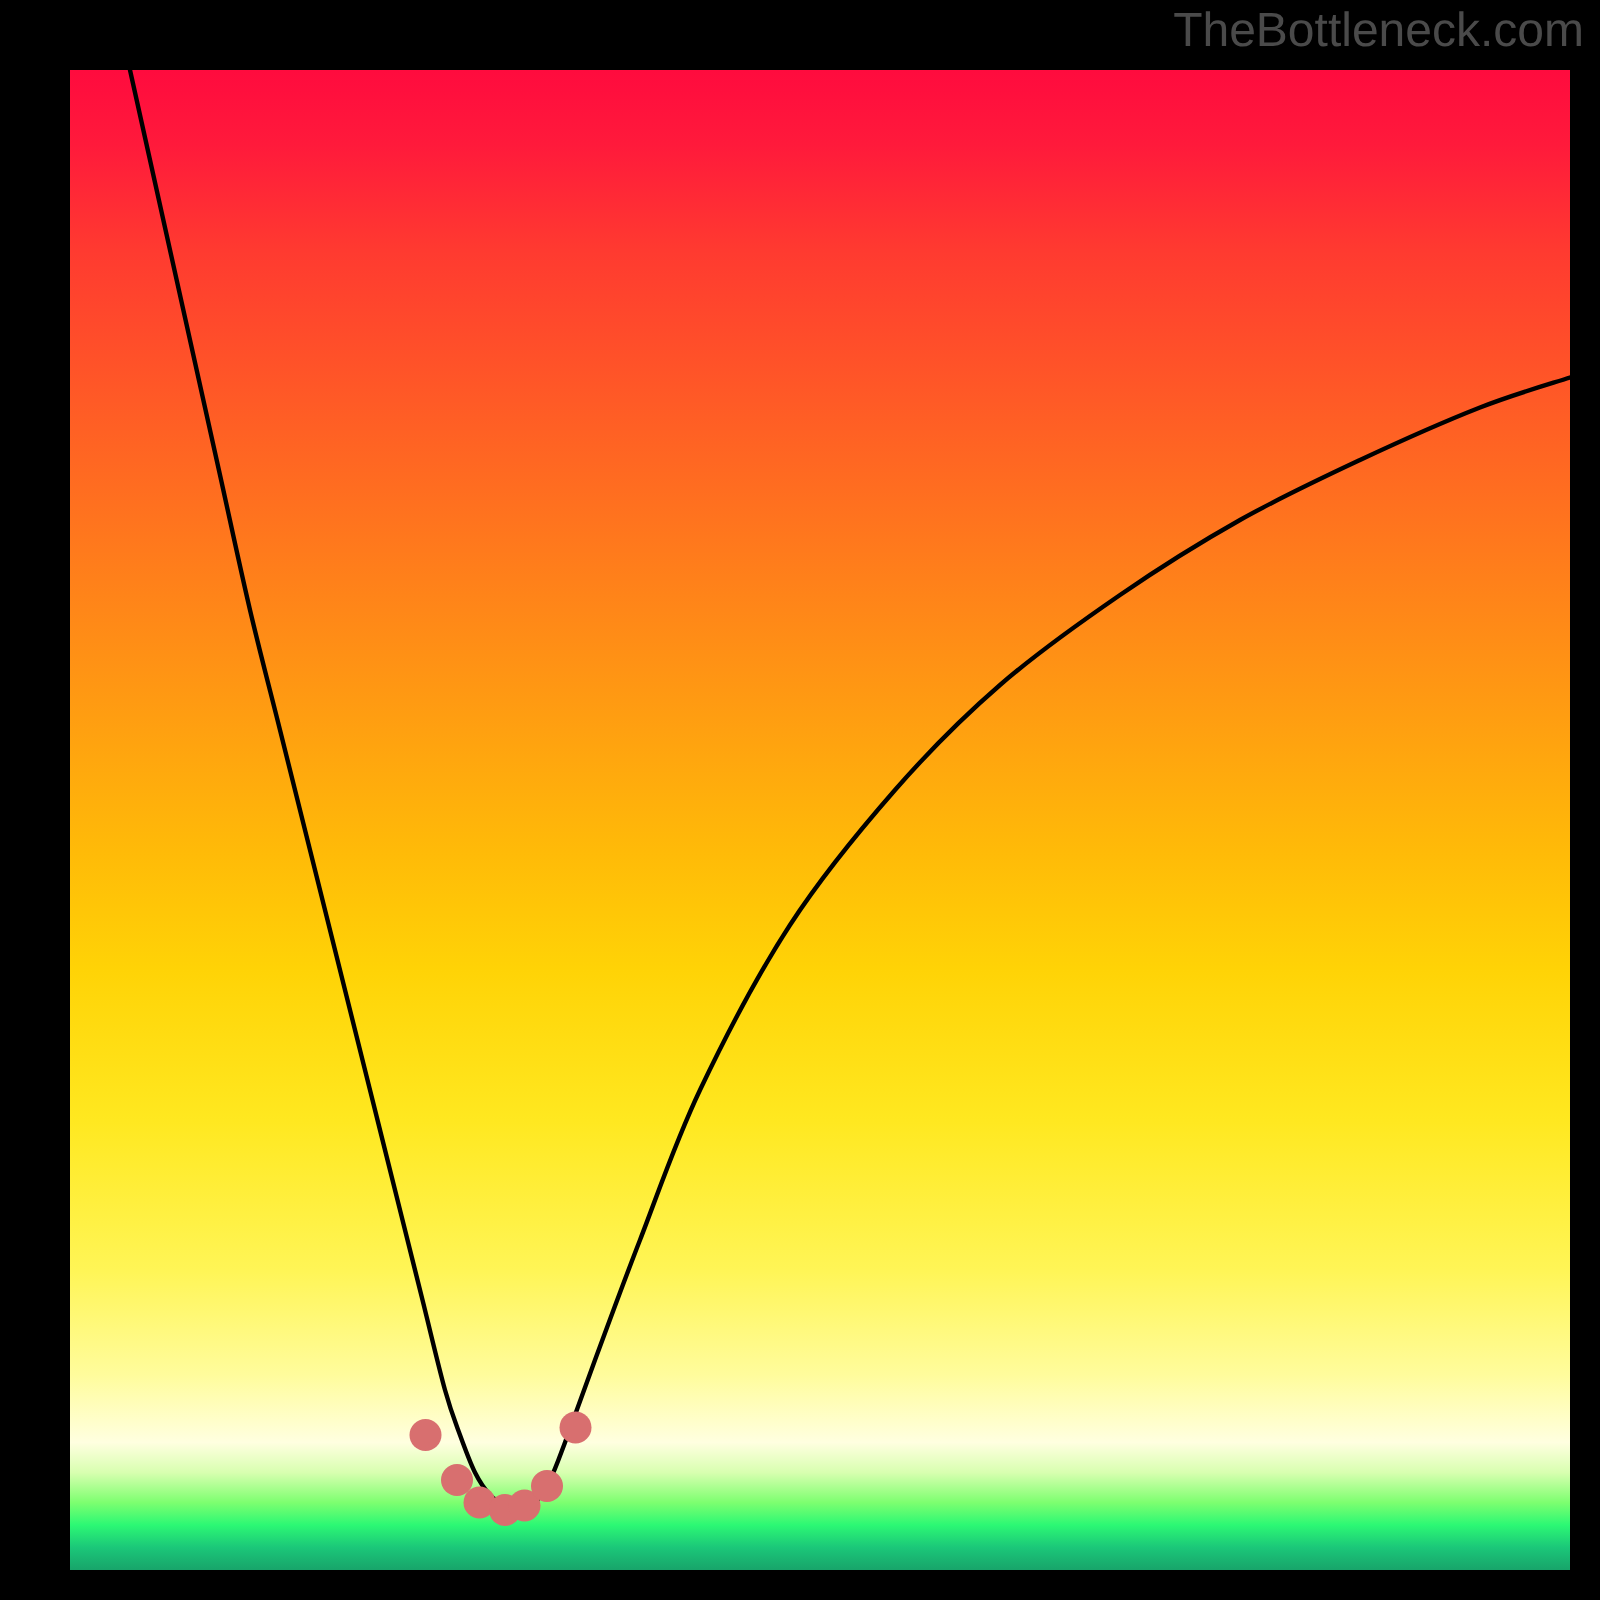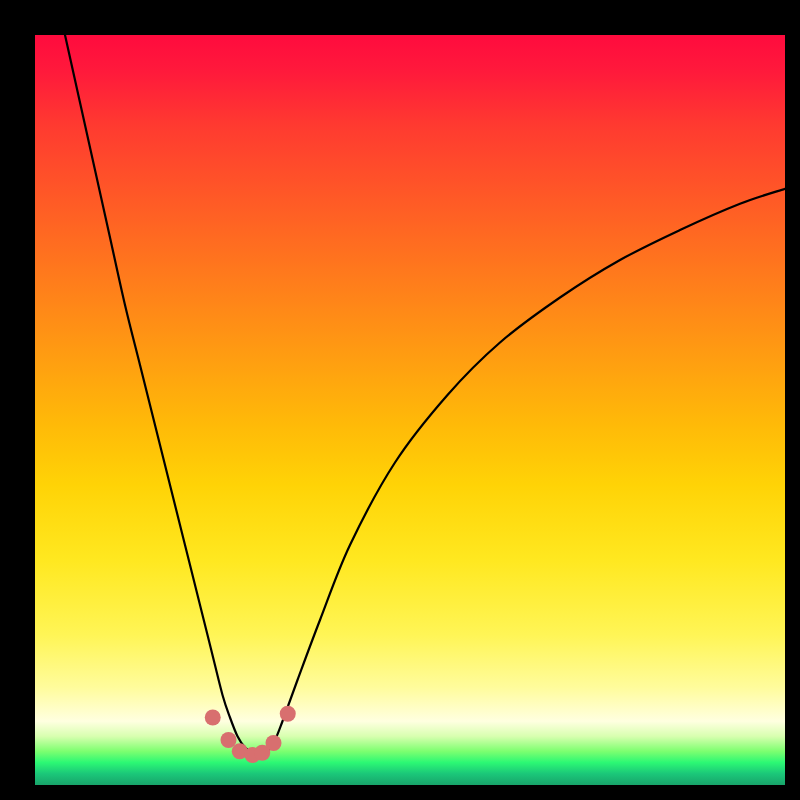--- a/index.html
+++ b/index.html
@@ -72,13 +72,14 @@
           <circle cx="177.75" cy="682.50" r="8" fill="#d86f6f" stroke="#a84a4a" stroke-width="0"></circle>
           <circle cx="193.50" cy="705.00" r="8" fill="#d86f6f" stroke="#a84a4a" stroke-width="0"></circle>
           <circle cx="204.75" cy="716.25" r="8" fill="#d86f6f" stroke="#a84a4a" stroke-width="0"></circle>
           <circle cx="217.50" cy="720.00" r="8" fill="#d86f6f" stroke="#a84a4a" stroke-width="0"></circle>
           <circle cx="227.25" cy="717.75" r="8" fill="#d86f6f" stroke="#a84a4a" stroke-width="0"></circle>
           <circle cx="238.50" cy="708.00" r="8" fill="#d86f6f" stroke="#a84a4a" stroke-width="0"></circle>
           <circle cx="252.75" cy="678.75" r="8" fill="#d86f6f" stroke="#a84a4a" stroke-width="0"></circle>
         </g>
     </svg>
   </div>
+  <div class="watermark">TheBottleneck.com</div>
 </div>
 
 </body></html>

